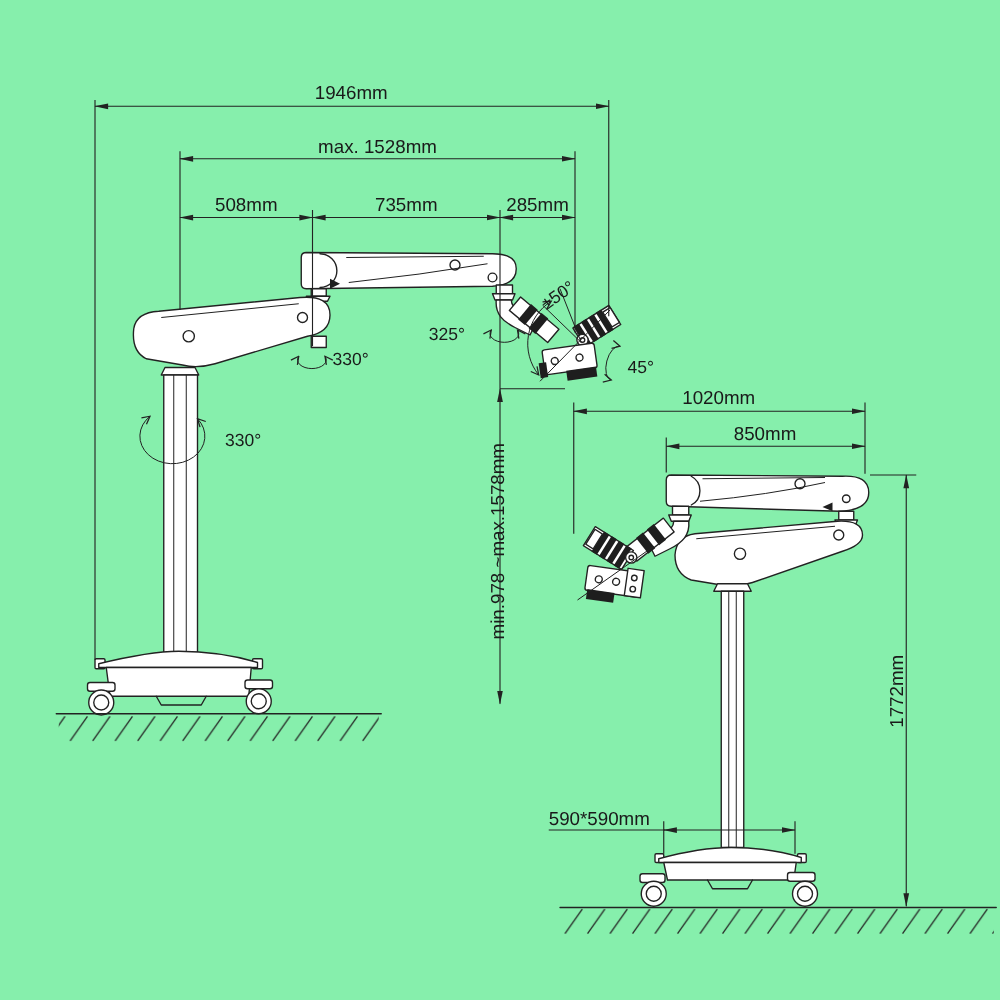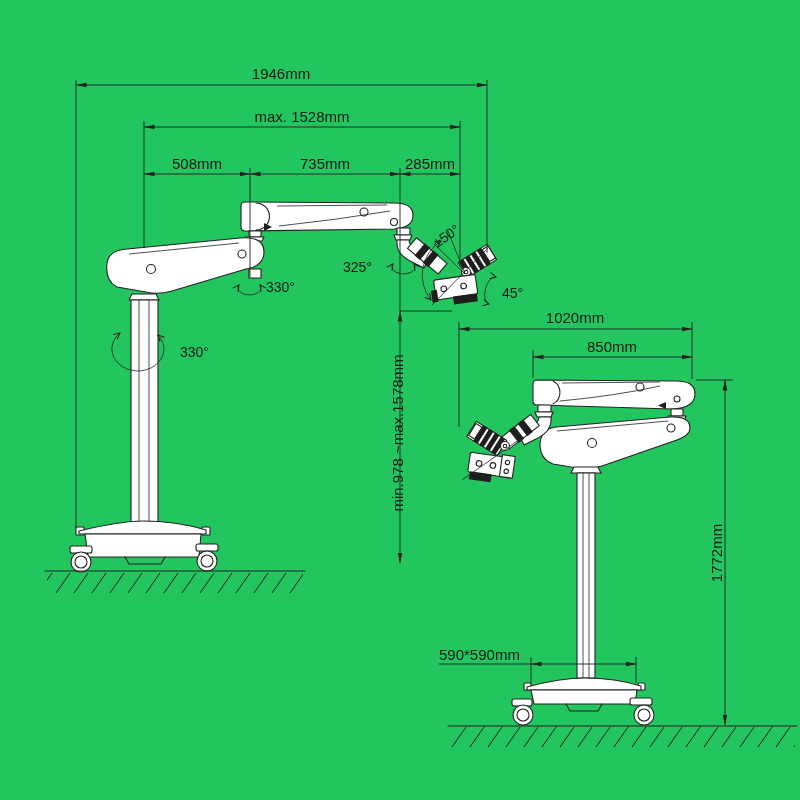--- a/index.html
+++ b/index.html
@@ -1,16 +1,16 @@
 <!DOCTYPE html>
 <html><head>
 <meta charset="utf-8">
 <style>
   html,body{margin:0;padding:0;background:#ffffff;}
-  #stage{position:relative;width:800px;height:800px;background:#22c55e;overflow:hidden;}
+  #stage{position:relative;width:800px;height:800px;background:#86efac;overflow:hidden;}
   svg{position:absolute;left:0;top:0;}
   
   .st{stroke:#222222;fill:none;stroke-width:1.1;stroke-linejoin:round;stroke-linecap:round;}
   .fw{stroke:#222222;fill:#ffffff;stroke-width:1.1;stroke-linejoin:round;}
   .fd{fill:#1e1e1e;stroke:none;}
   .dim{stroke:#222222;fill:none;stroke-width:0.9;}
   .thin{stroke:#222222;fill:none;stroke-width:0.8;}
   text{font-family:"Liberation Sans","DejaVu Sans",sans-serif;font-size:15px;fill:#1a1a1a;}
   text.ang{font-size:14px;}
   .mid{text-anchor:middle;}

